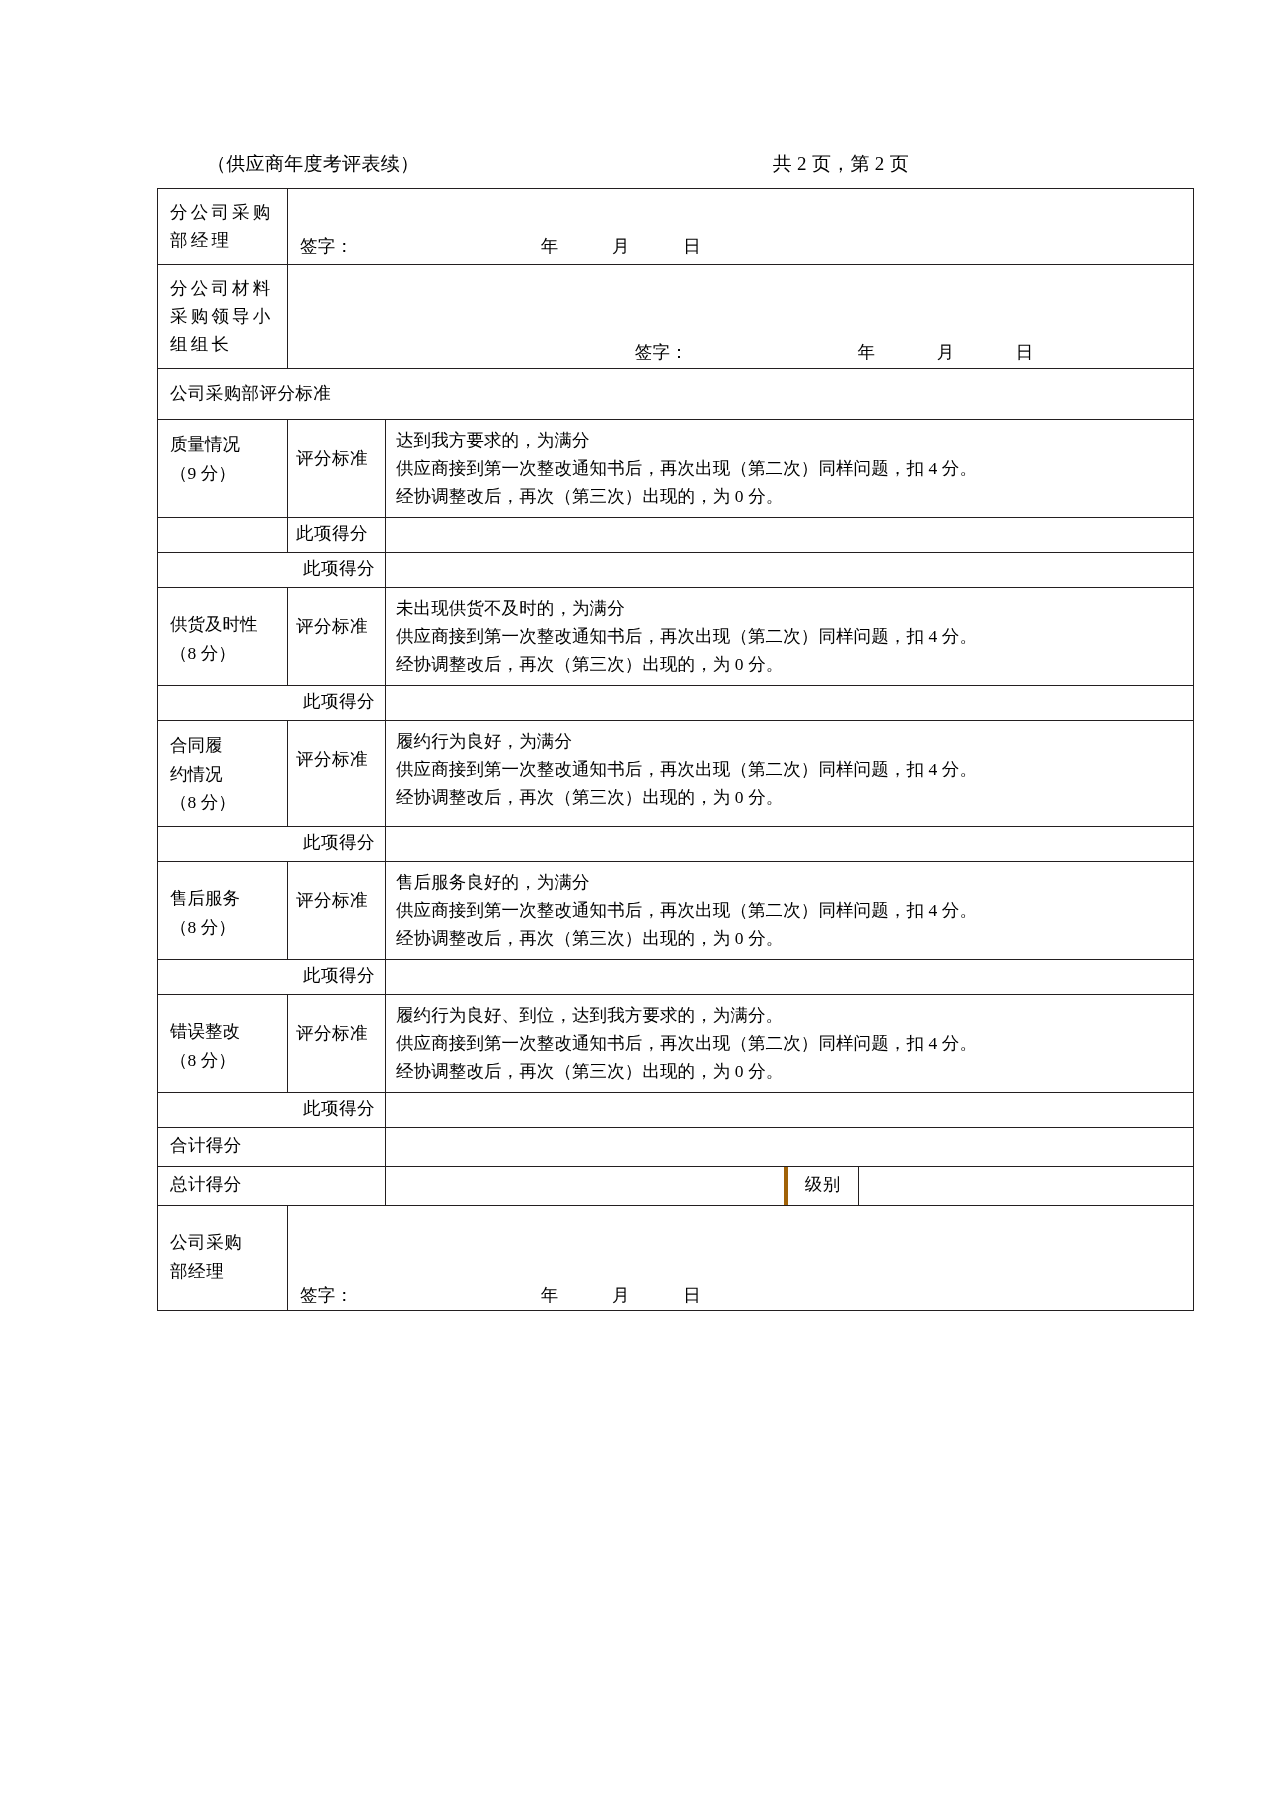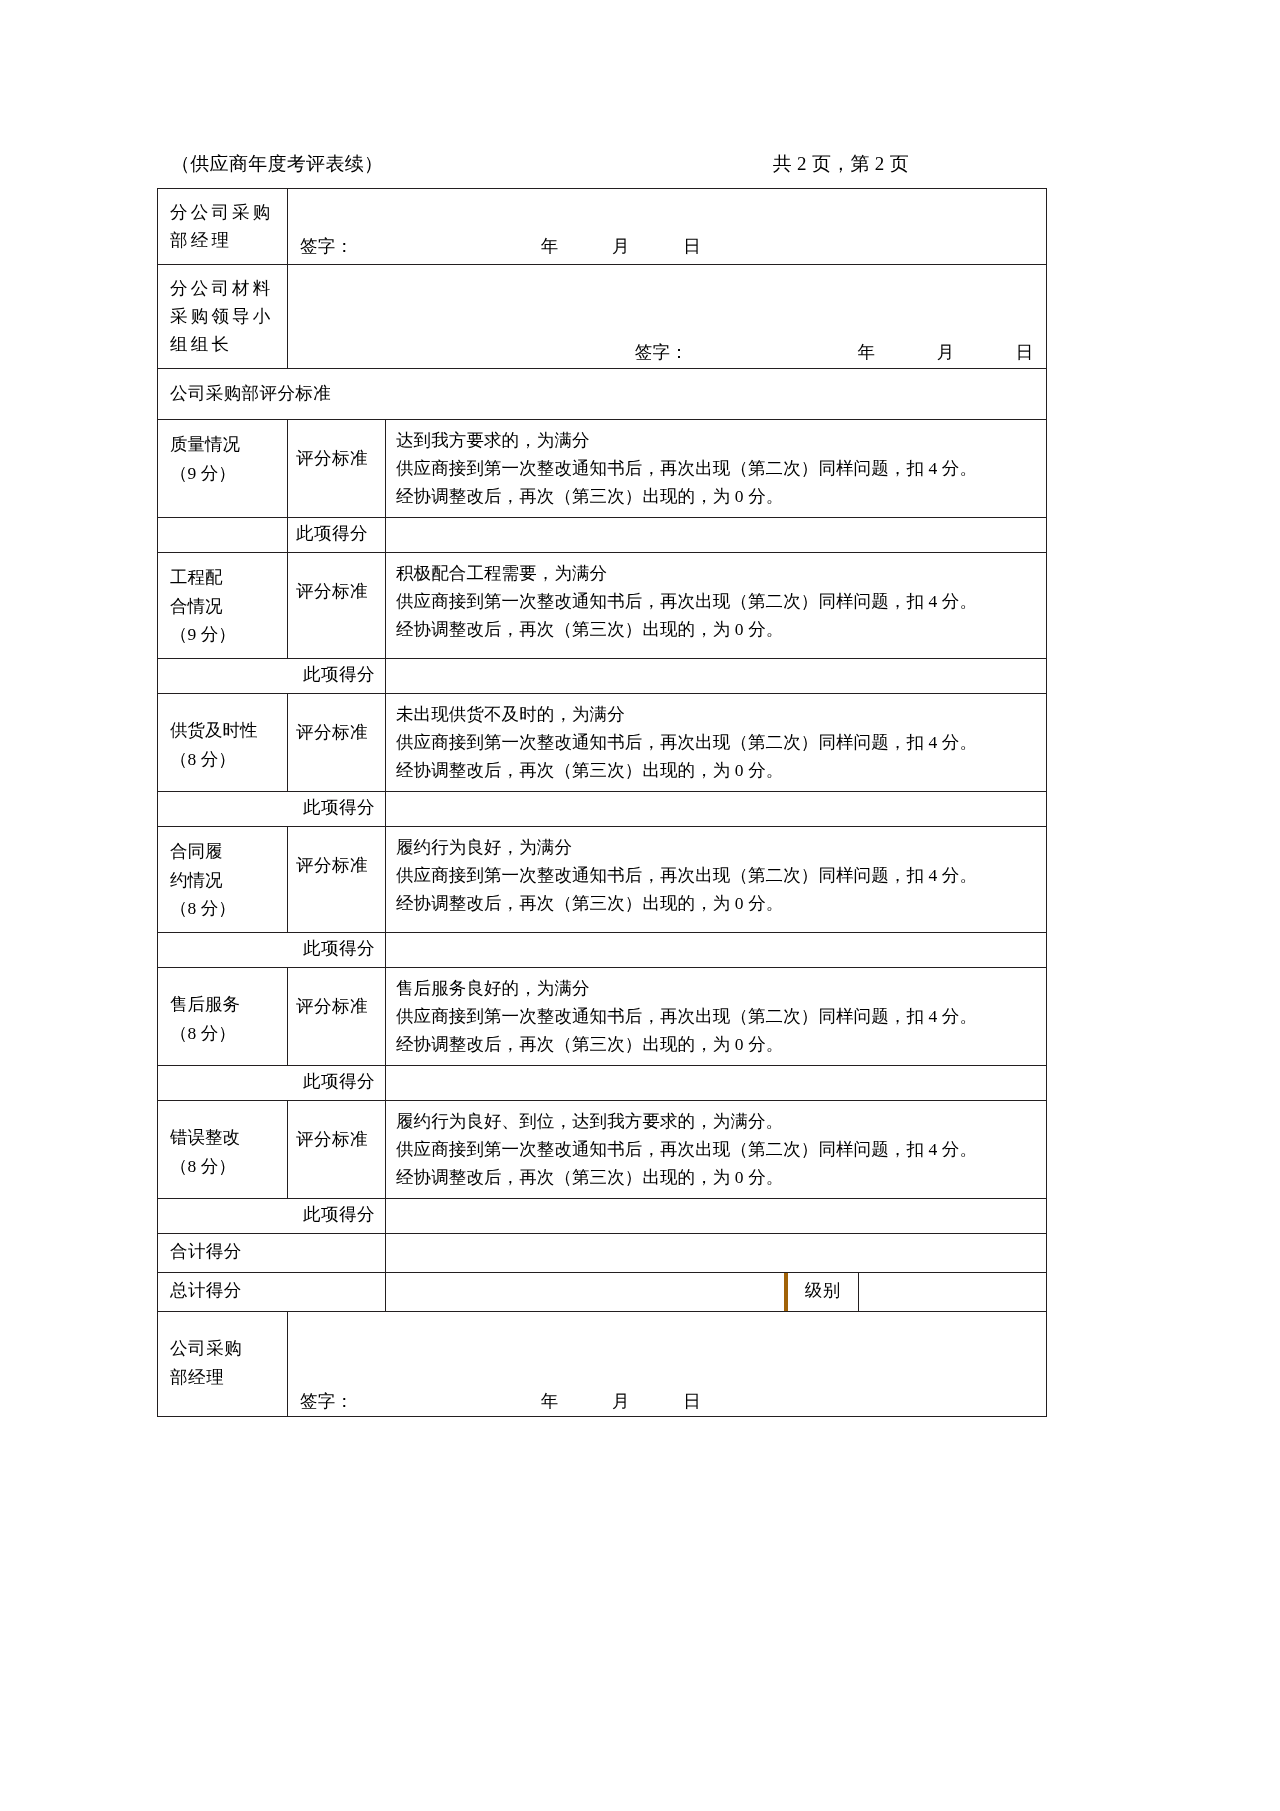--- a/index.html
+++ b/index.html
@@ -31,30 +31,30 @@
   
   .doc-header {
     display: flex;
     align-items: baseline;
     justify-content: space-between;
     font-size: 19px;
     line-height: 28px;
     padding: 0 2px 10px 14px;
     letter-spacing: 0.3px;
   }
-  .doc-header .left { white-space: nowrap; }
+  .doc-header .left { white-space: nowrap; margin-left: 36px; }
   .doc-header .right {
     white-space: nowrap;
     padding-right: 136px;
   }
   
   table.form {
     border-collapse: collapse;
     table-layout: fixed;
-    width: 890px;
+    width: 1037px;
     font-size: 17.5px;
     line-height: 1.0;
   }
   table.form td {
     border: 1px solid #231f20;
     vertical-align: top;
     padding: 0;
   }
   
   .col-label { width: 130px; }
@@ -214,39 +214,20 @@
               <div class="blank-cell"></div>
             </td>
           <td>
             <div class="mid-lab" style="padding-top:7px;">此项得分</div>
           </td>
           <td>
               <div class="blank-cell"></div>
             </td>
         </tr>
 
-        <tr>
-          <td>
-            <div class="lab-block">
-              <div>工程配</div>
-              <div>合情况</div>
-              <div>（9 分）</div>
-            </div>
-          </td>
-          <td>
-            <div class="mid-lab" style="padding-top:30px;">评分标准</div>
-          </td>
-          <td>
-            <div class="criteria">
-              <div>积极配合工程需要，为满分</div>
-              <div>供应商接到第一次整改通知书后，再次出现（第二次）同样问题，扣 4 分。</div>
-              <div>经协调整改后，再次（第三次）出现的，为 0 分。</div>
-            </div>
-          </td>
-        </tr>
         <tr>
           <td colspan="2" style="border-right:none;">
             <div class="mid-lab" style="padding-top:7px;text-align:left;padding-left:145px;">此项得分</div>
           </td>
           <td>
               <div class="blank-cell"></div>
             </td>
         </tr>
 
         <tr>

